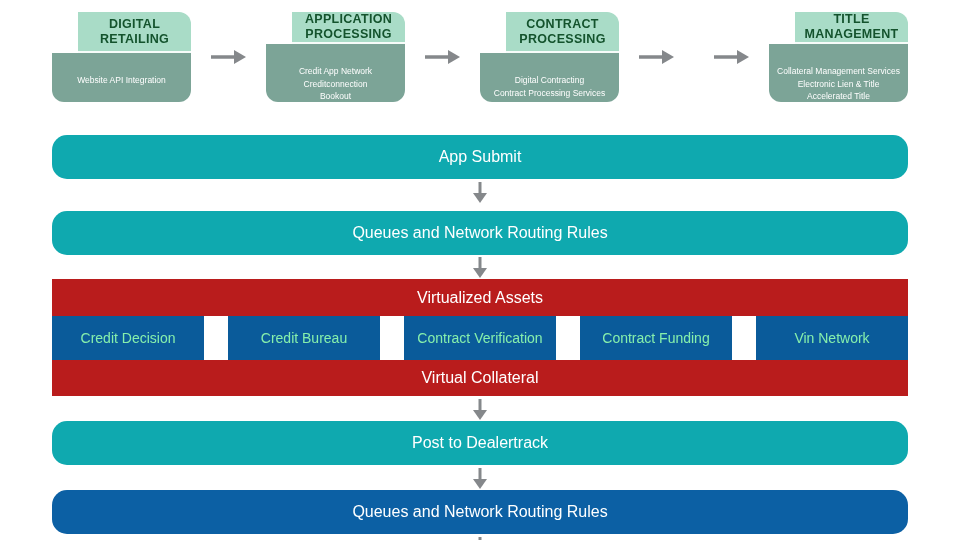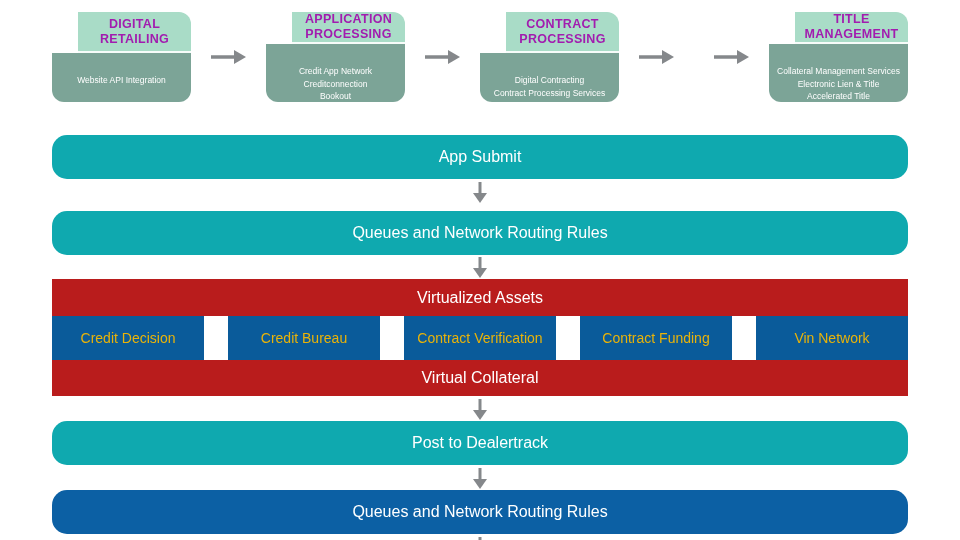--- a/index.html
+++ b/index.html
@@ -6,21 +6,21 @@
   .canvas{
     position:relative;width:960px;height:540px;background:#ffffff;overflow:hidden;
     font-family:"Liberation Sans", sans-serif;
   }
   .diagram{position:absolute;left:52px;top:12px;width:856px;display:flex;flex-direction:column;}
 
   
   .top-row{display:flex;height:90px;align-items:stretch;}
   .tbox{flex:0 0 139px;display:flex;flex-direction:column;border-radius:12px;overflow:hidden;}
   .tbox-head{
-    height:39px;background:#A9DCC7;color:#a21caf;font-weight:bold;font-size:12.5px;
+    height:39px;background:#A9DCC7;color:#14532d;font-weight:bold;font-size:12.5px;
     letter-spacing:.3px;line-height:15px;display:flex;align-items:center;justify-content:center;
     text-align:center;text-transform:uppercase;border-bottom:2px solid rgba(255,255,255,.9);
     padding:0 8px;
     margin-left:26px;
   }
   .tbox-body{
     flex:1;background:#7CA497;color:#ffffff;font-size:8.5px;line-height:12.5px;
     text-align:center;padding-top:21px;
   }
   .tbox-body .line{white-space:nowrap;}
@@ -35,21 +35,21 @@
   .bluepill{background:#0C60A4;}
   .varrow{display:flex;justify-content:center;height:22px;}
   .mt33{margin-top:33px}.mt7{margin-top:7px}.mt3{margin-top:3px}.mt2{margin-top:2px}
 
   
   .va-band{display:flex;flex-direction:column;height:117px;}
   .va-title{height:37px;background:#b91c1c;color:#fff;font-size:16px;
     display:flex;align-items:center;justify-content:center;}
   .va-title.bottom{height:36px;}
   .va-row{height:44px;display:flex;gap:24px;}
-  .va-box{flex:1;background:#0A5B9A;color:#eab308;font-size:14px;
+  .va-box{flex:1;background:#0A5B9A;color:#86efac;font-size:14px;
     display:flex;align-items:center;justify-content:center;}
 </style>
 </head>
 <body>
 
 <div class="canvas">
   <div class="diagram">
 
     <div class="top-row">
       <div class="tbox">

